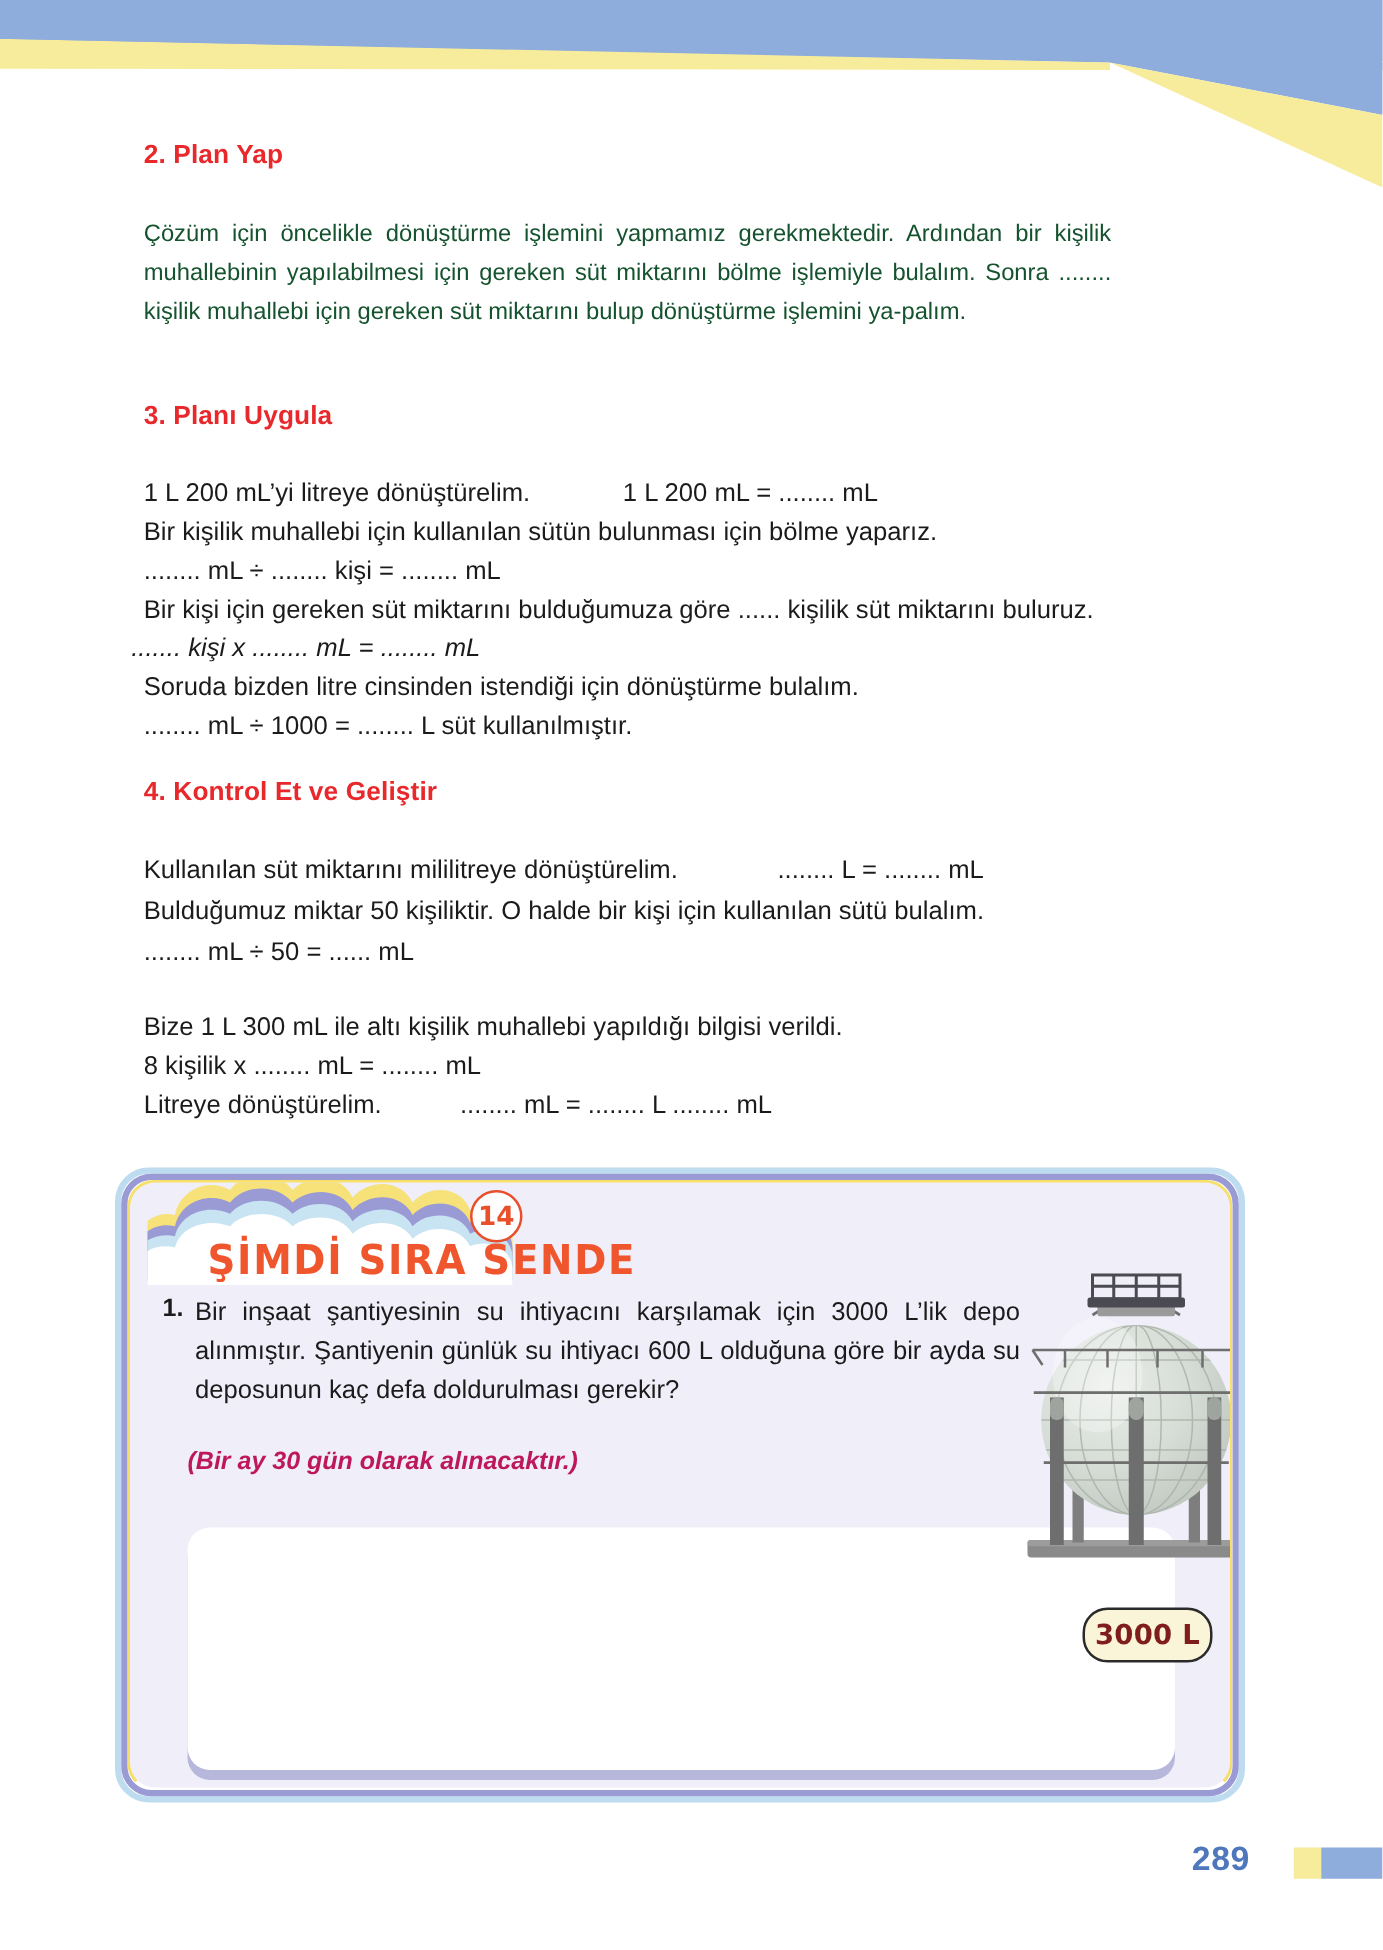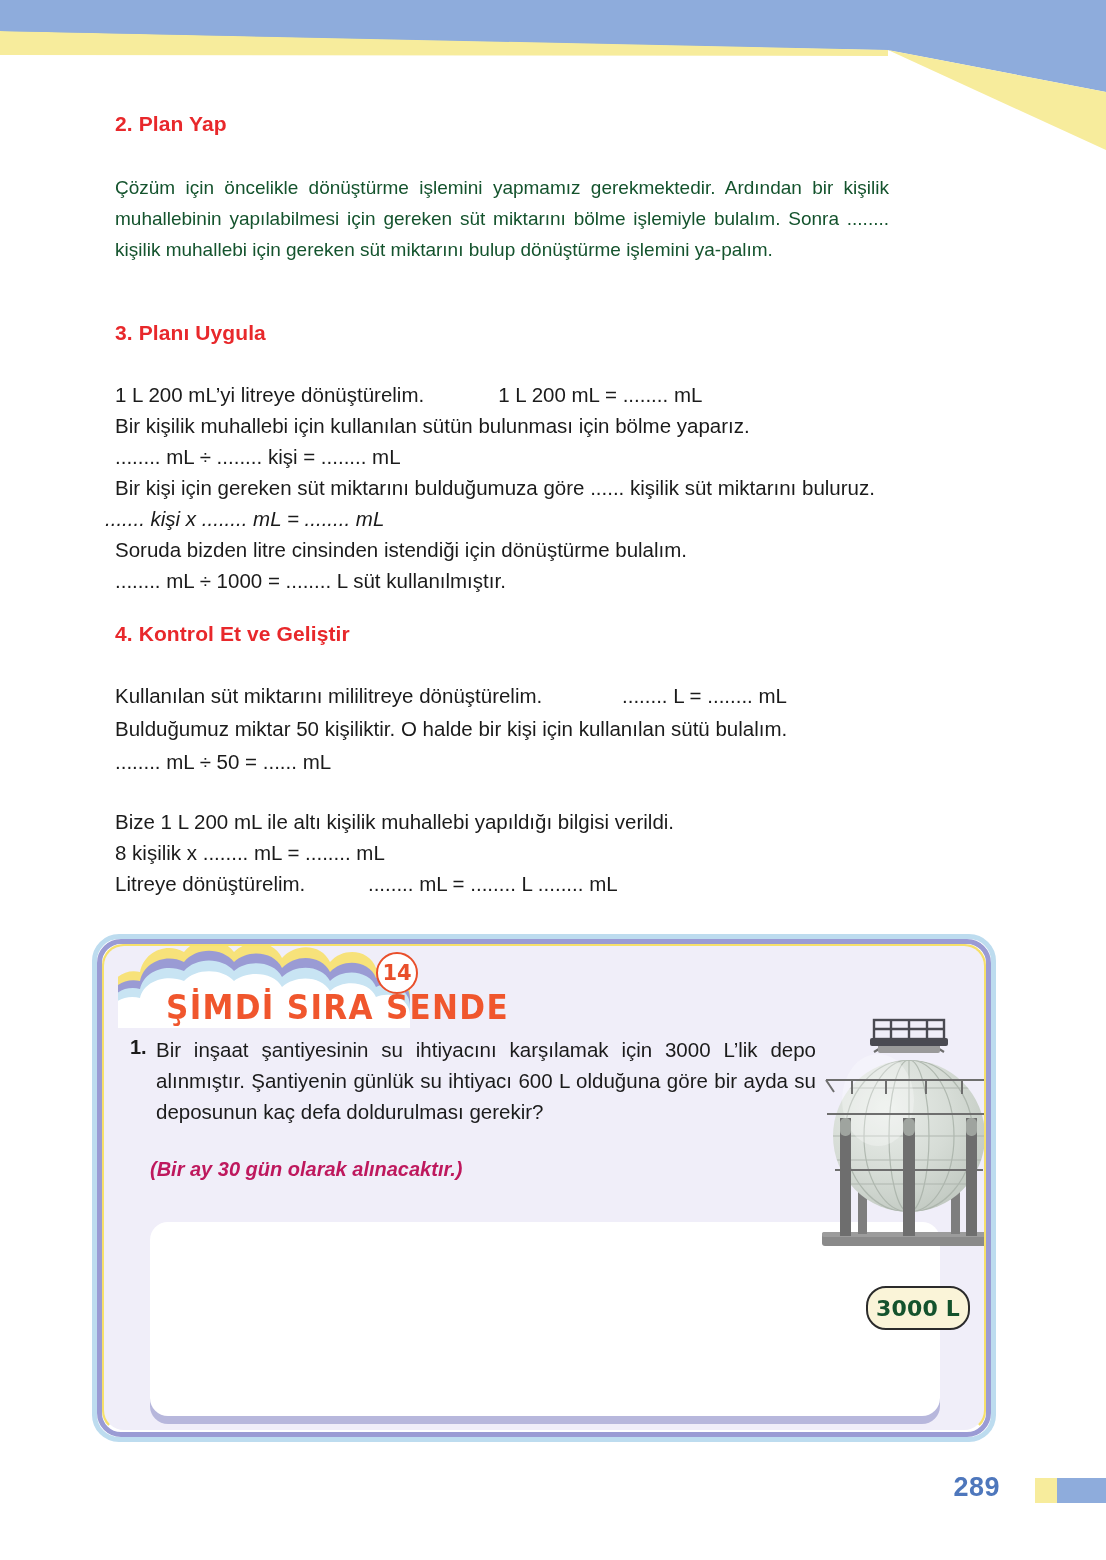--- a/index.html
+++ b/index.html
@@ -224,21 +224,21 @@
     width: 100px;
     height: 40px;
     background: #FAF4D8;
     border: 2.5px solid #2B2B2B;
     border-radius: 20px;
     display: flex;
     align-items: center;
     justify-content: center;
     font-size: 22px;
     font-weight: 600;
-    color: #14532d;
+    color: #7f1d1d;
     font-family: "DejaVu Sans", sans-serif;
     letter-spacing: .2px;
   }
 
   
   .page-number {
     position: absolute;
     right: 106px;
     top: 1472px;
     color: #4E77BC;
@@ -296,21 +296,21 @@
   <div class="line" style="left:105px; top:503px;font-style:italic;">....... kişi x ........ mL = ........ mL</div>
   <div class="line" style="left:115px; top:534px;">Soruda bizden litre cinsinden istendiği için dönüştürme bulalım.</div>
   <div class="line" style="left:115px; top:565px;">........ mL ÷ 1000 = ........ L süt kullanılmıştır.</div>
 
   <div class="section-heading" style="left:115px; top:622px;">4. Kontrol Et ve Geliştir</div>
 
   <div class="line" style="left:115px; top:680px;">Kullanılan süt miktarını mililitreye dönüştürelim.              ........ L = ........ mL</div>
   <div class="line" style="left:115px; top:713px;">Bulduğumuz miktar 50 kişiliktir. O halde bir kişi için kullanılan sütü bulalım.</div>
   <div class="line" style="left:115px; top:746px;">........ mL ÷ 50 = ...... mL</div>
 
-  <div class="line" style="left:115px; top:806px;">Bize 1 L 200 mL ile altı kişilik muhallebi yapıldığı bilgisi verildi.</div>
+  <div class="line" style="left:115px; top:806px;">Bize 1 L 300 mL ile altı kişilik muhallebi yapıldığı bilgisi verildi.</div>
   <div class="line" style="left:115px; top:837px;">8 kişilik x ........ mL = ........ mL</div>
   <div class="line" style="left:115px; top:868px;">Litreye dönüştürelim.           ........ mL = ........ L ........ mL</div>
 
   <div class="ssd-wrap">
     <div class="ssd-outer"></div>
     <div class="ssd-blue"></div>
     <div class="ssd-purple"></div>
     <div class="ssd-yellow"></div>
     <div class="ssd-inner">
       <div class="ssd-yellow-mask"></div>

